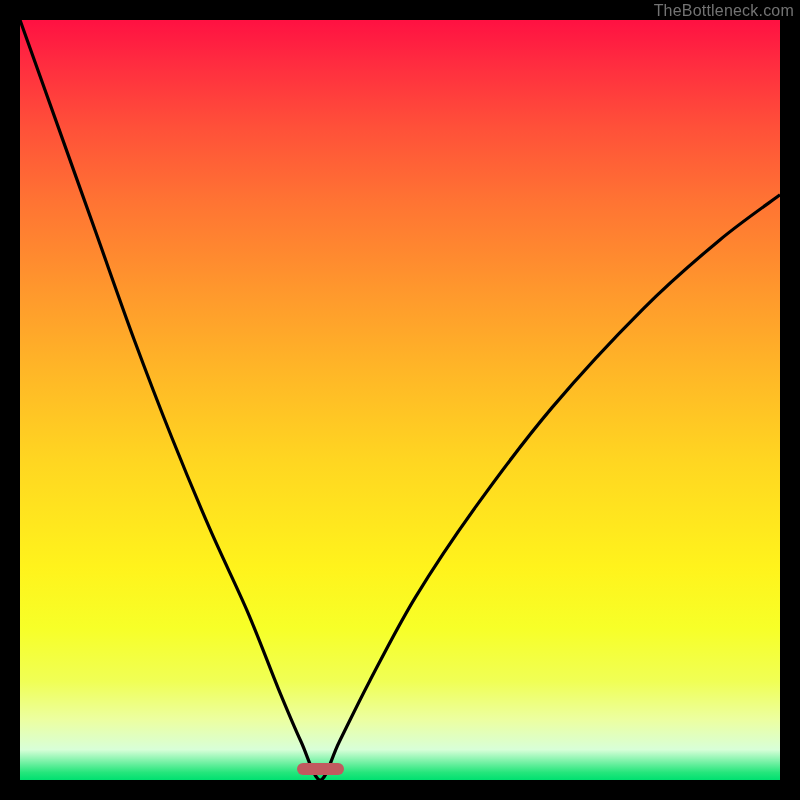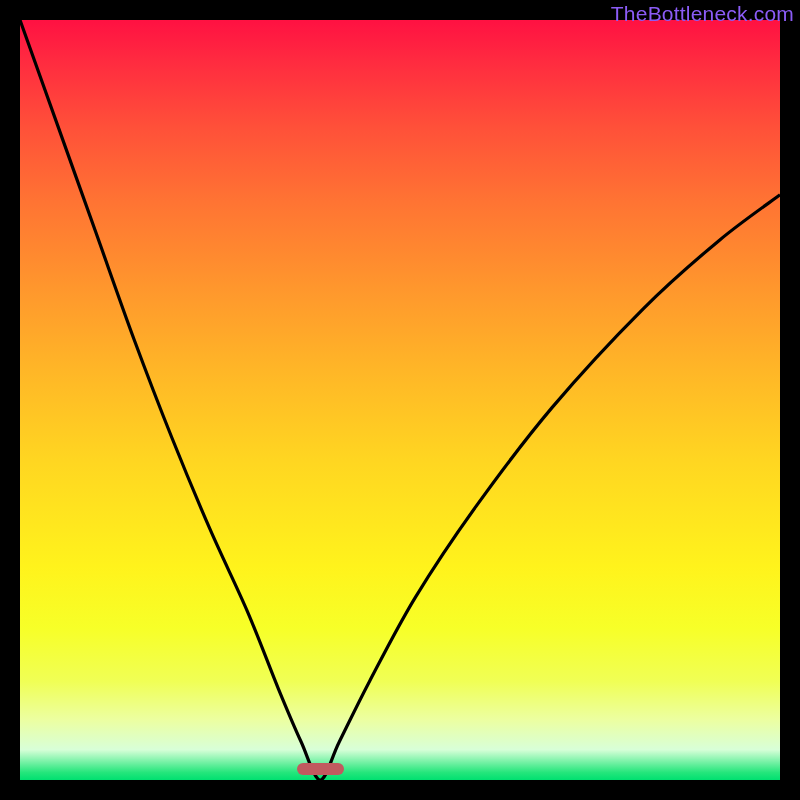--- a/index.html
+++ b/index.html
@@ -43,22 +43,22 @@
   svg.curve {
     position: absolute;
     left: 0;
     top: 0;
     overflow: visible;
   }
   .watermark {
     position: absolute;
     top: 2px;
     right: 6px;
-    color: #8b5cf6;
-    font-size: 21px;
+    color: #737373;
+    font-size: 16px;
     letter-spacing: 0.2px;
     font-weight: 500;
     text-align: center;
   }
 </style>
 </head>
 <body>
 
 <div class="frame">
   <svg class="curve" width="760" height="760" viewBox="0 0 760 760">

